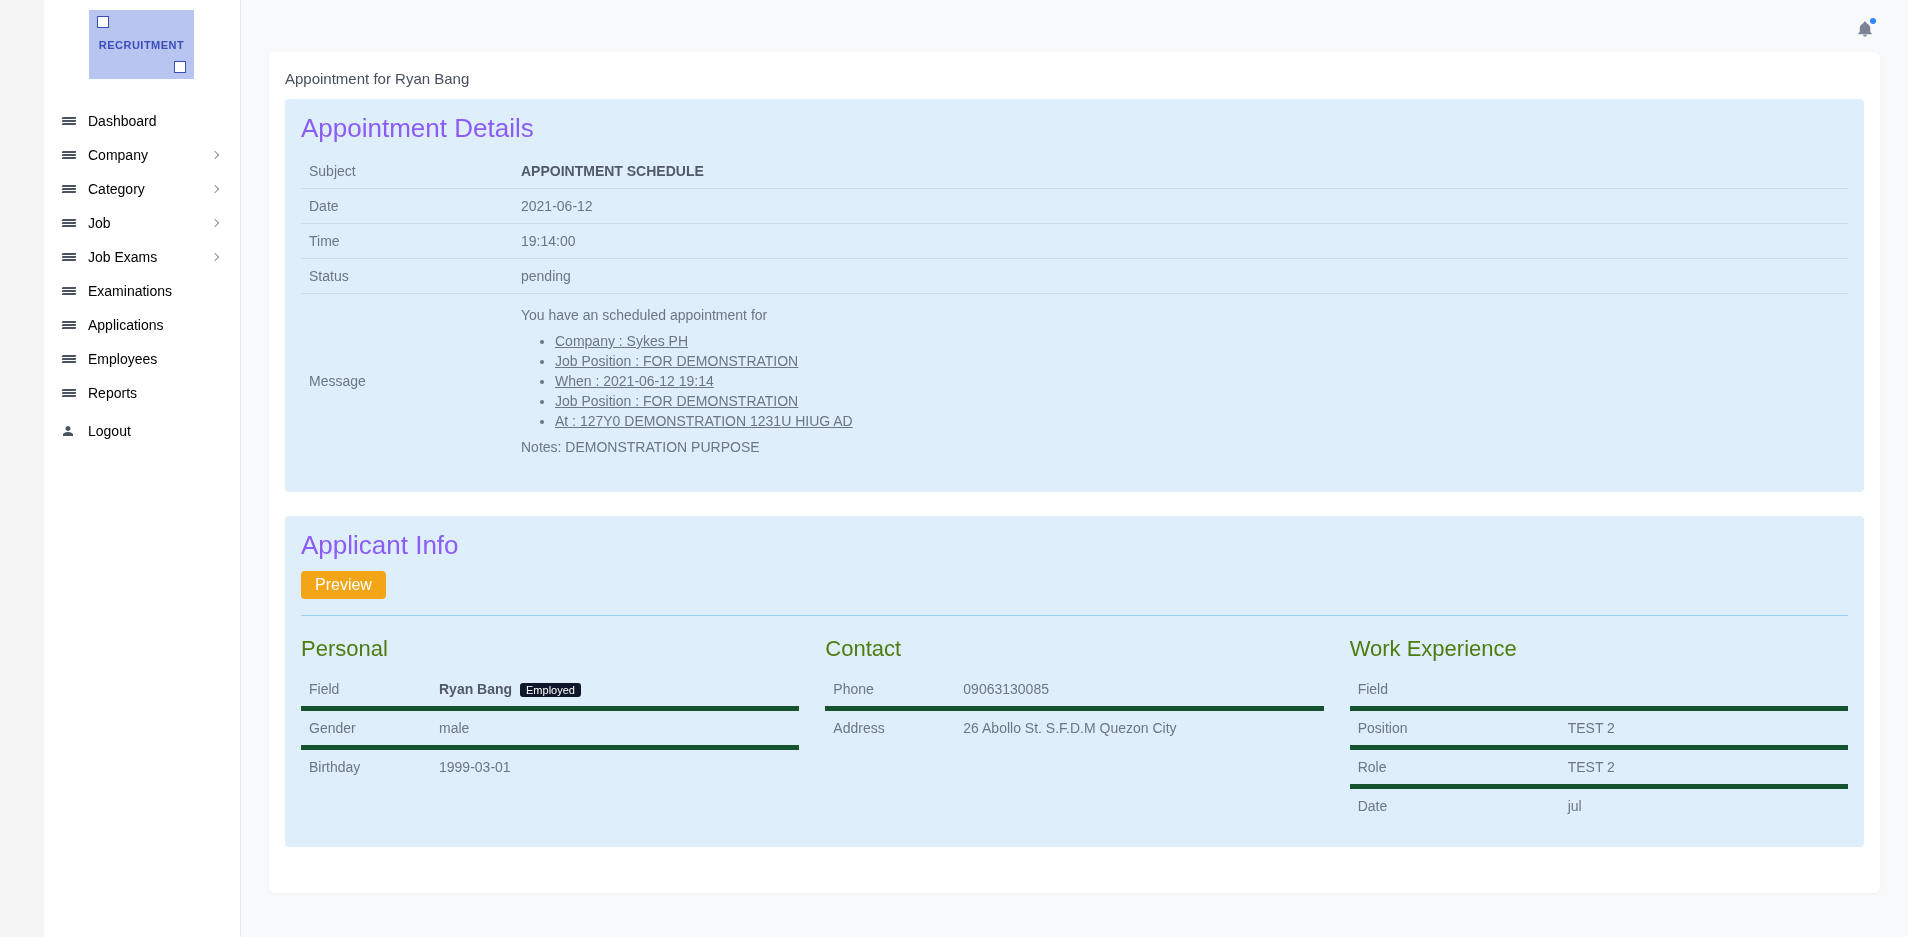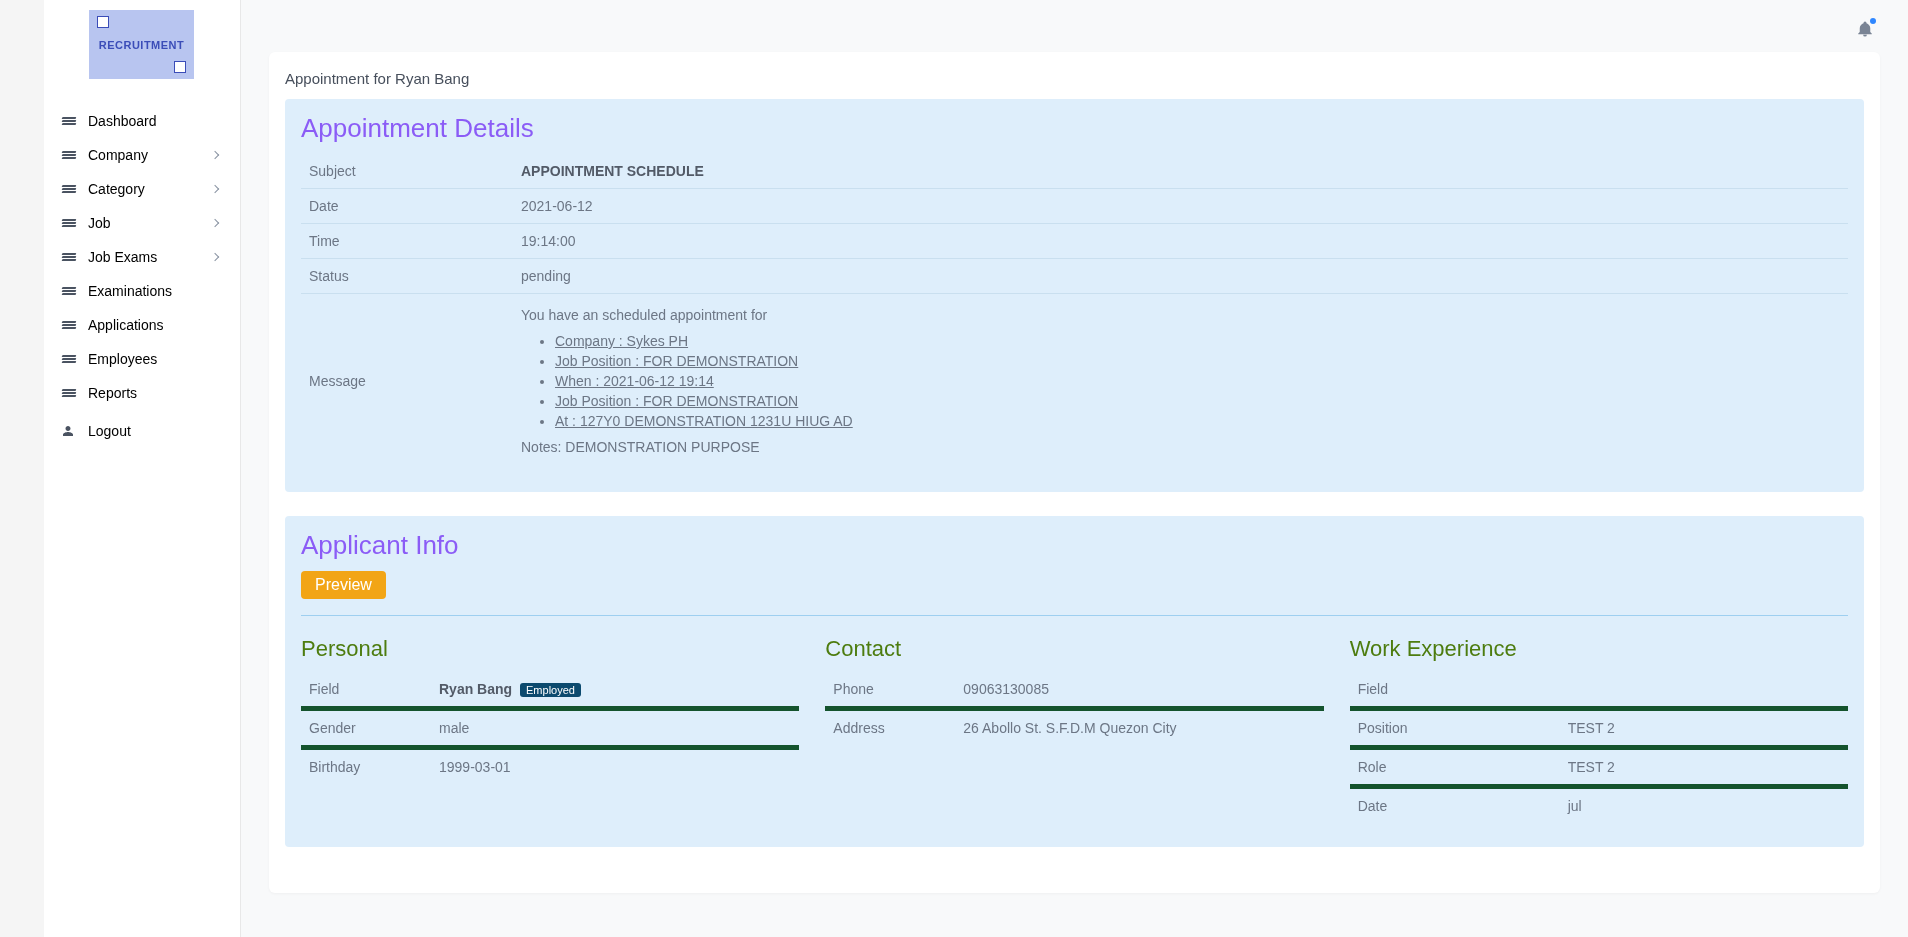--- a/index.html
+++ b/index.html
@@ -131,21 +131,21 @@
   .cols { display:flex; gap:26px; }
   .col { flex:1; }
   .mini-table { width:100%; border-collapse:collapse; }
   .mini-table tr { border-top:5px solid #14532d; }
   .mini-table tr:first-child{ border-top:none;}
   .mini-table td { padding:9px 8px; color:#6c7685; }
   .mini-table td.k { width:130px; }
   .mini-table td.k2 { width:210px; }
   .badge-emp {
     display:inline-block;
-    background:#0c4a6e;
+    background:#0f172a;
     color:#fff;
     font-size:11px;
     padding:1px 6px;
     border-radius:3px;
     margin-left:4px;
     vertical-align:middle;
   }
   .namecell { font-weight:700; color:#525a67; }
 </style>
 </head>

